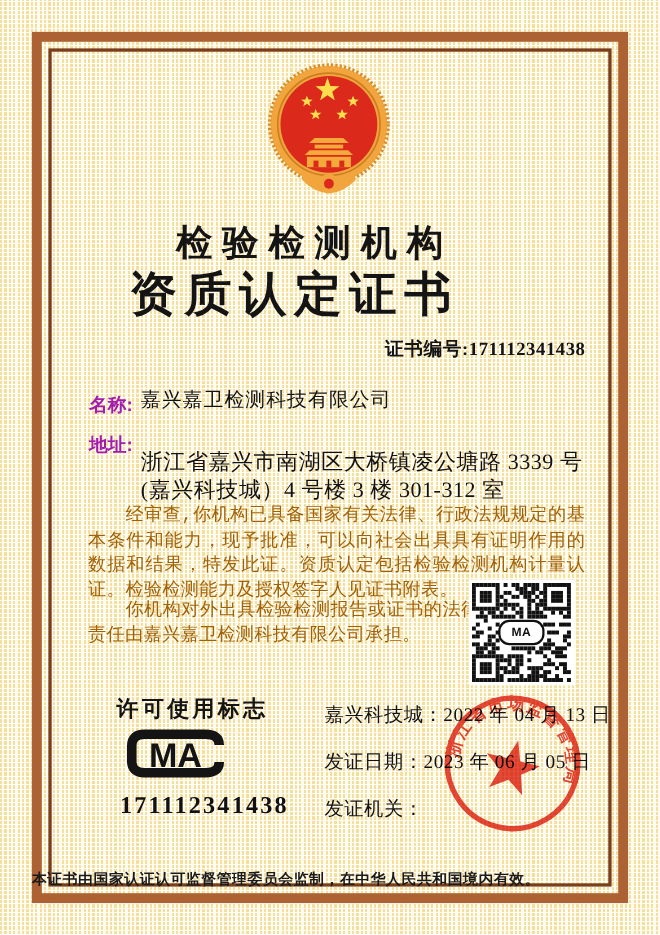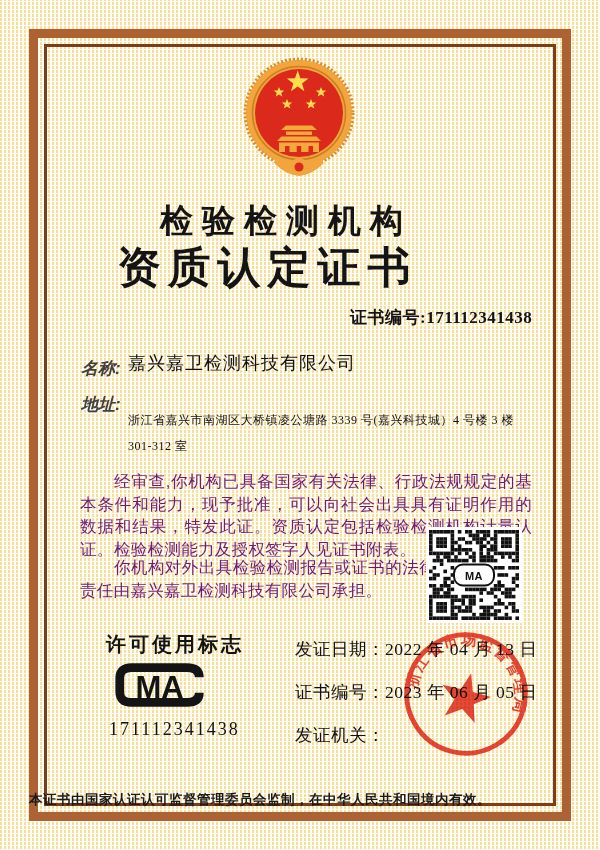--- a/index.html
+++ b/index.html
@@ -13,31 +13,31 @@
   }
   .frame-outer{position:absolute;inset:29px;border:9px solid #AD6233;pointer-events:none;}
   .frame-inner{position:absolute;inset:44px;border:3px solid #7A3E1C;pointer-events:none;}
   .abs{position:absolute;}
   .title1{top:199px;left:0;width:572px;text-align:center;font-size:33px;font-weight:900;
     letter-spacing:9px;color:#141414;}
   .title2{top:239px;left:0;width:535px;text-align:center;font-size:43px;font-weight:900;
     letter-spacing:7px;color:#141414;}
   .certno{top:306px;left:350px;font-family:"Liberation Serif","DejaVu Serif",serif;
     font-weight:700;font-size:17px;color:#141414;letter-spacing:.5px;}
-  .field-label{font-weight:700;font-size:17px;color:#404040;font-style:italic;}
+  .field-label{font-weight:700;font-size:17px;color:#a21caf;}
   .serif{font-family:"Liberation Serif","DejaVu Serif",serif;color:#111;}
   .name-value{top:351px;left:128px;font-size:18px;letter-spacing:1px;}
-  .addr-value{top:407px;left:128px;width:404px;font-size:12px;line-height:26px;letter-spacing:.5px;}
-  .para{font-family:Liberation Sans, sans-serif;color:#701a75;
-    font-size:16.5px;line-height:22.5px;text-align:justify;letter-spacing:.3px;margin-top:12px;}
+  .addr-value{top:407px;left:128px;width:404px;font-size:20px;line-height:26px;letter-spacing:.5px;}
+  .para{font-family:Liberation Mono, monospace;color:#a16207;
+    font-size:16.5px;line-height:22.5px;text-align:justify;letter-spacing:.3px;}
   .p1{top:458px;left:80px;width:452px;text-indent:34px;}
   .p2{top:526px;left:80px;width:452px;text-indent:34px;}
   .p3{top:544px;left:80px;width:356px;text-indent:34px;}
   .license-label{top:631px;left:106px;font-size:20px;font-weight:700;letter-spacing:3px;color:#141414;}
-  .cma-number{top:719px;left:109px;font-size:18px;letter-spacing:2px;}
+  .cma-number{top:719px;left:109px;font-size:22px;letter-spacing:2px;font-weight:bold;}
   .date-row{left:295px;font-family:"Liberation Serif","DejaVu Serif",serif;
     font-size:17.5px;color:#111;letter-spacing:.5px;}
   .footer{top:791px;left:0;width:520px;text-align:center;font-size:13.5px;
     font-weight:700;color:#1a1a1a;letter-spacing:.5px;}
   .qr-wrap{top:527px;left:426px;width:96px;height:96px;background:#fff;padding:3px;box-sizing:border-box;}
   .qr-badge{position:absolute;top:50%;left:50%;transform:translate(-50%,-50%);
     width:38px;height:19px;background:#fff;border:2.5px solid #111;border-radius:10px;
     display:flex;align-items:center;justify-content:center;
     font-size:11px;font-weight:800;color:#111;letter-spacing:.5px;}
   .seal{top:626px;left:398px;width:136px;height:136px;transform:rotate(14deg);
@@ -401,24 +401,24 @@
 </div>
 
 <div class="abs license-label">许可使用标志</div>
 <svg class="abs" style="top:662px;left:112px" width="97" height="46" viewBox="0 0 100 46">
   <path d="M 90 15 Q 90 5 77 5 L 20 5 Q 8 5 8 16 L 8 30 Q 8 41 20 41 L 77 41 Q 90 41 90 31" fill="none" stroke="#141414" stroke-width="9"></path>
   <text x="49" y="36" text-anchor="middle" font-size="32" font-weight="800" font-family="Liberation Sans, DejaVu Sans, sans-serif" fill="#141414">MA</text>
 </svg>
 <div class="abs serif cma-number">171112341438</div>
 
 <div class="abs date-row" style="top:637px">
-  <span>发证日期：</span><span>2022 年 04 月 13 日</span>
+  <span>嘉兴科技城：</span><span>2022 年 04 月 13 日</span>
 </div>
 <div class="abs date-row" style="top:680px">
-  <span>证书编号：</span><span>2023 年 06 月 05 日</span>
+  <span>发证日期：</span><span>2023 年 06 月 05 日</span>
 </div>
 <div class="abs date-row" style="top:723px">
   <span>发证机关：</span>
 </div>
 
 <svg class="abs seal" viewBox="0 0 140 140">
   <defs>
     <path id="sealArc" d="M 26 96 A 51 51 0 1 1 114 96" fill="none"></path>
   </defs>
   <circle cx="70" cy="70" r="61" fill="none" stroke="#E23B2C" stroke-width="5"></circle>

